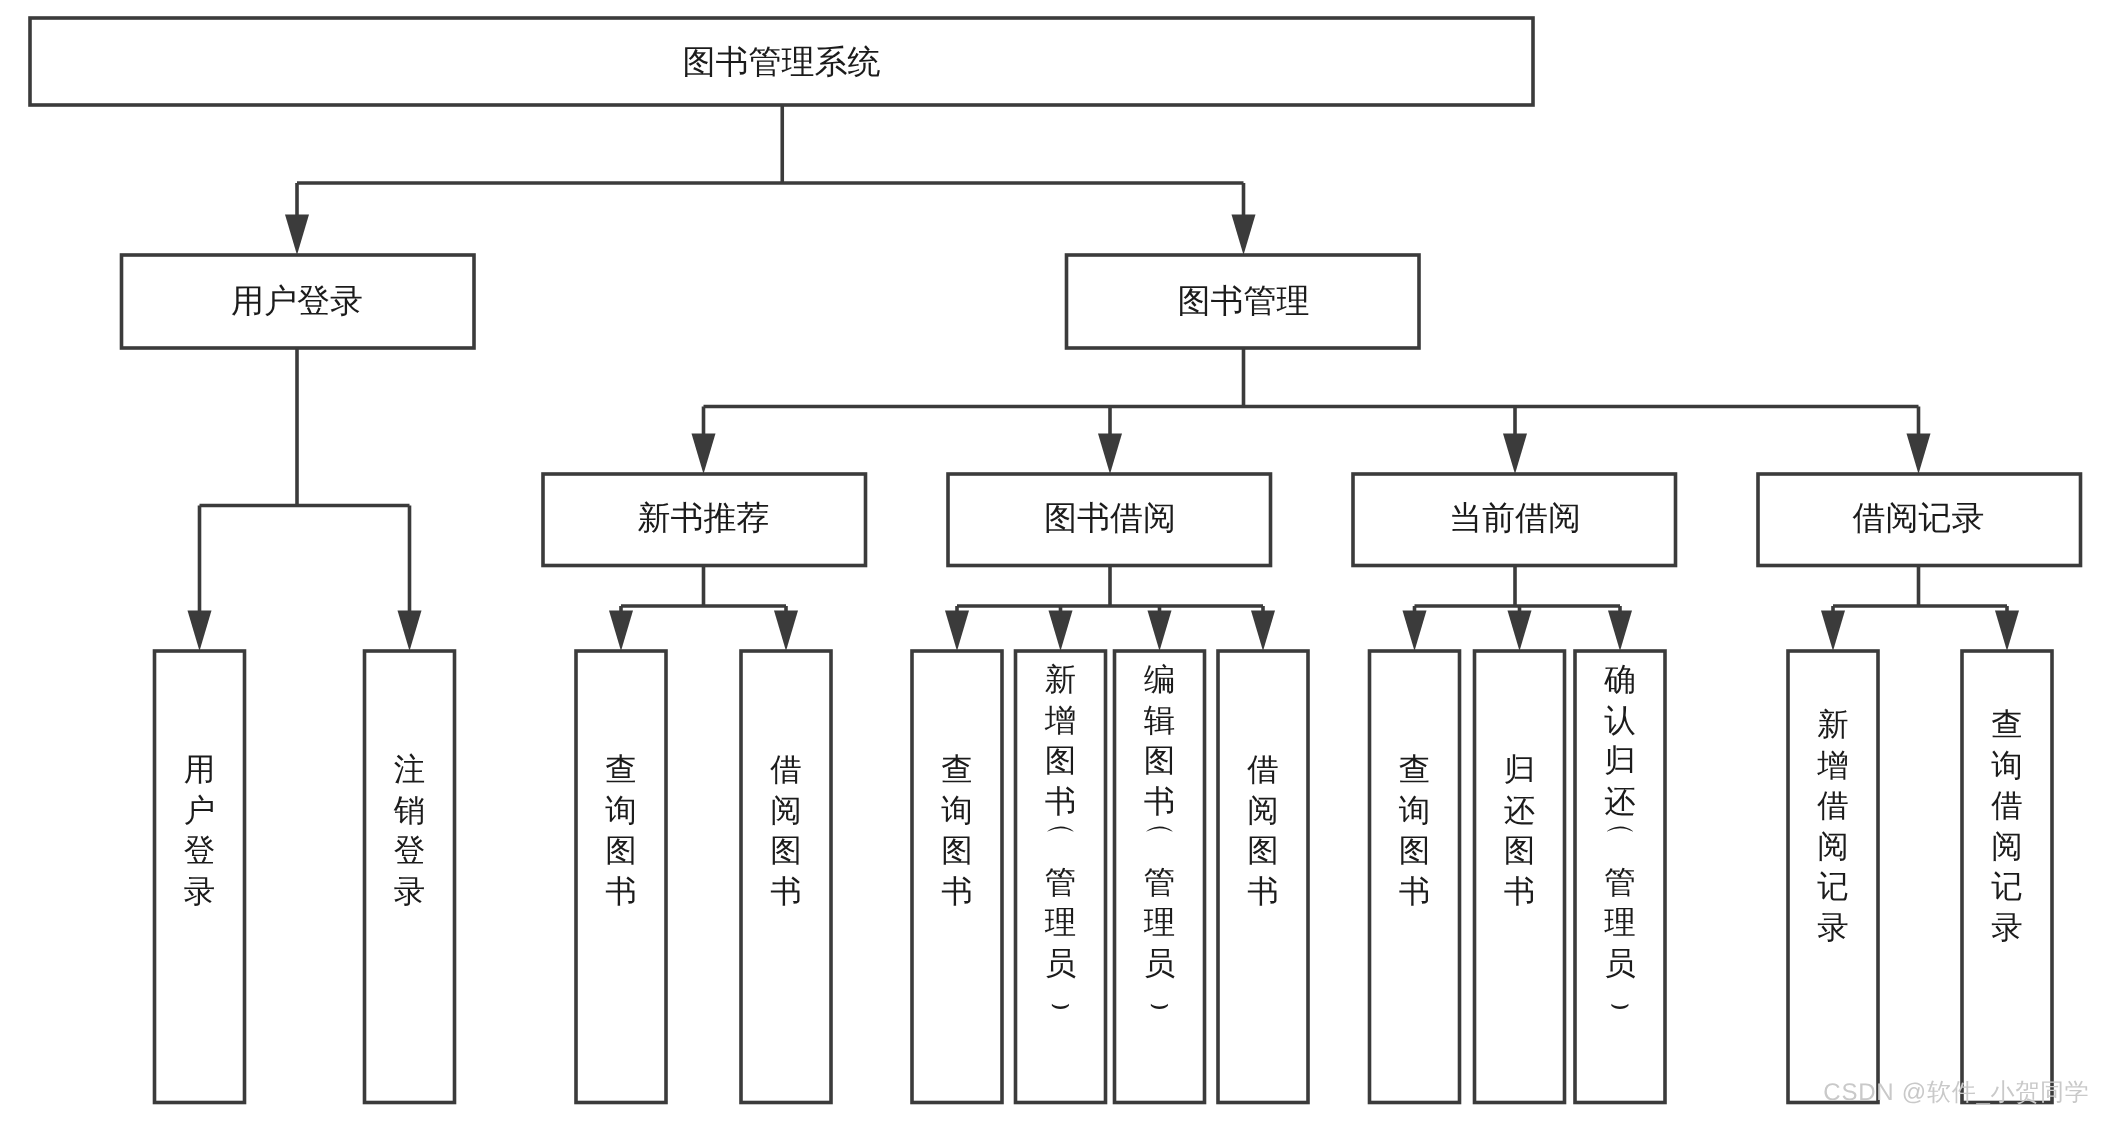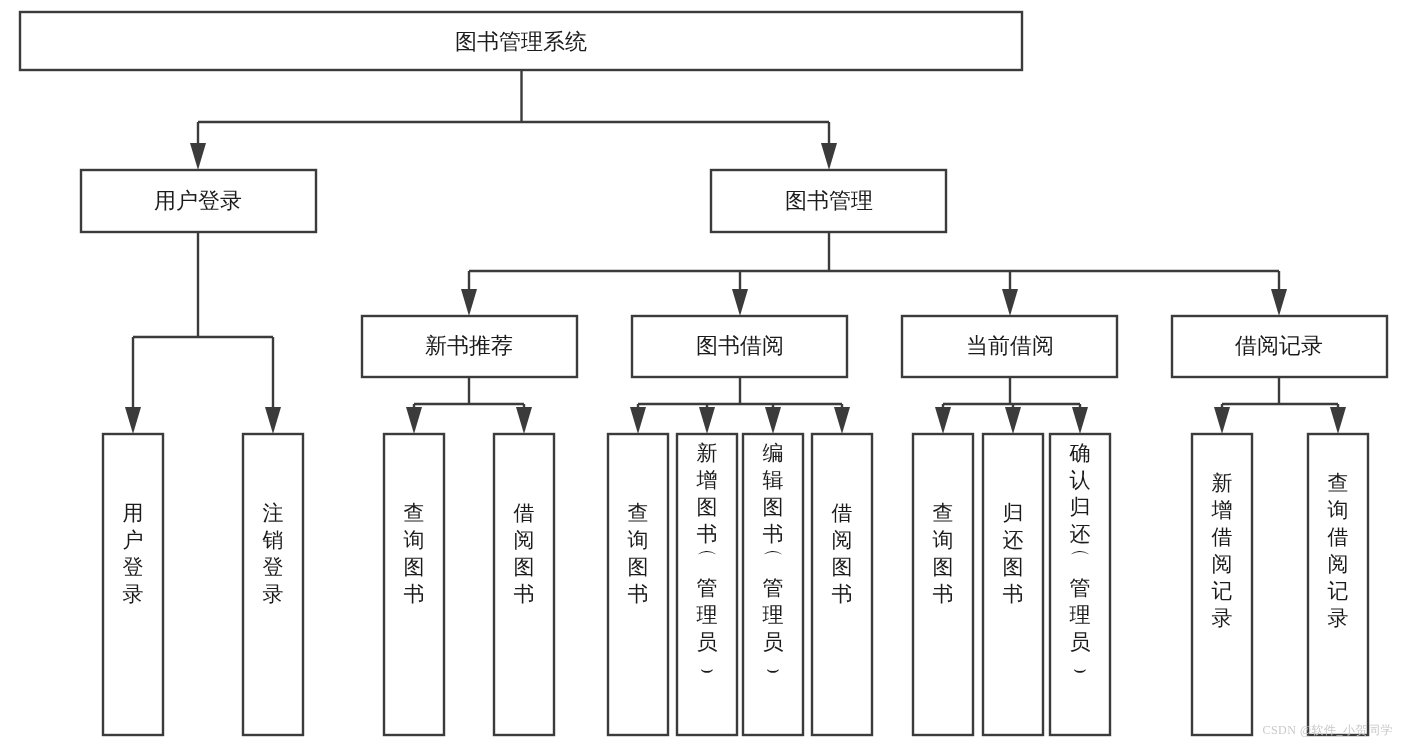--- a/index.html
+++ b/index.html
@@ -46,22 +46,22 @@
   .leaf-label {
     font-family: "Liberation Sans", sans-serif;
     fill: #1b1b1b;
     font-size: 21px;
     text-anchor: middle;
   }
   .watermark {
     position: absolute;
     right: 12px;
     bottom: 8px;
-    font-family: Liberation Serif, serif;
-    font-size: 12px;
+    font-family: Liberation Sans, sans-serif;
+    font-size: 16px;
     color: #c9c9c9;
     white-space: nowrap;
     letter-spacing: 0.5px;
   }
 </style>
 </head>
 <body>
 
 <svg id="diagram" viewBox="0 0 1405 747">
 

